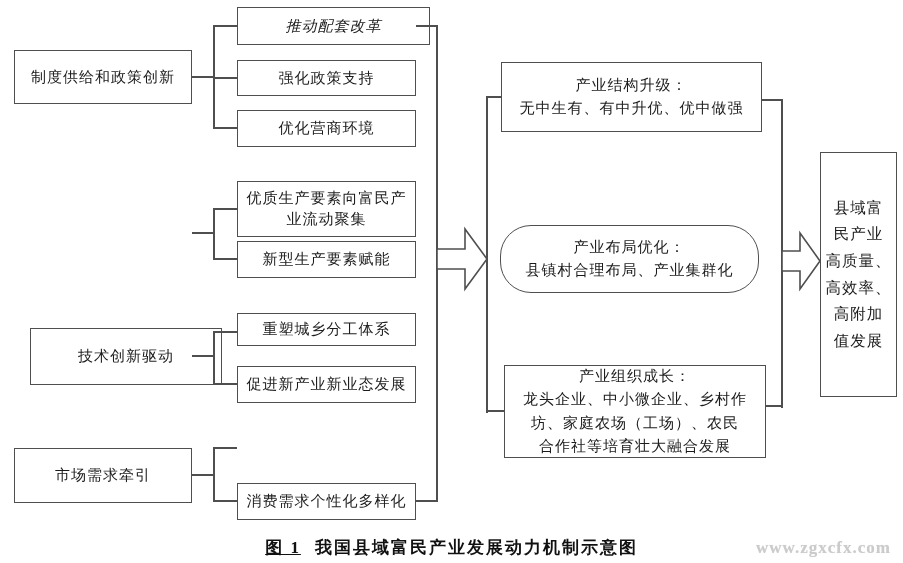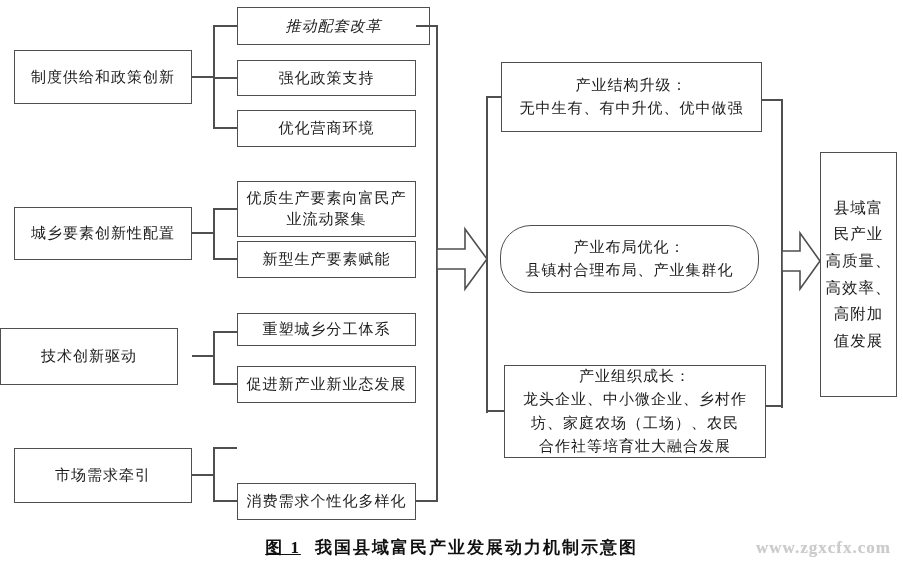--- a/index.html
+++ b/index.html
@@ -30,22 +30,21 @@
     position:absolute;left:756px;top:538px;font-size:17px;font-weight:bold;
     color:#cbcbcb;letter-spacing:1px;text-shadow:0 0 1px #e3e3e3;
   }
 </style>
 </head>
 <body>
 
 <div id="canvas">
 
   <div class="box" style="left:14px;top:50px;width:178px;height:54px;">制度供给和政策创新</div>
-  <div class="box" style="left:14px;top:207px;width:178px;height:53px;">城乡要素创新性配置</div>
-  <div class="box" style="left:0;top:328px;width:178px;height:57px;">技术创新驱动</div>
+  <div class="box" style="left:30px;top:328px;width:192px;height:57px;">技术创新驱动</div>
   <div class="box" style="left:14px;top:448px;width:178px;height:55px;">市场需求牵引</div>
 
   <div class="box" style="left:237px;top:7px;width:193px;height:38px;font-style:italic;">推动配套改革</div>
   <div class="box" style="left:237px;top:60px;width:179px;height:36px;">强化政策支持</div>
   <div class="box" style="left:237px;top:110px;width:179px;height:37px;">优化营商环境</div>
   <div class="box" style="left:237px;top:181px;width:179px;height:56px;">优质生产要素向富民产
 业流动聚集</div>
   <div class="box" style="left:237px;top:241px;width:179px;height:37px;">新型生产要素赋能</div>
   <div class="box" style="left:237px;top:313px;width:179px;height:33px;">重塑城乡分工体系</div>
   <div class="box" style="left:237px;top:366px;width:179px;height:37px;">促进新产业新业态发展</div>

